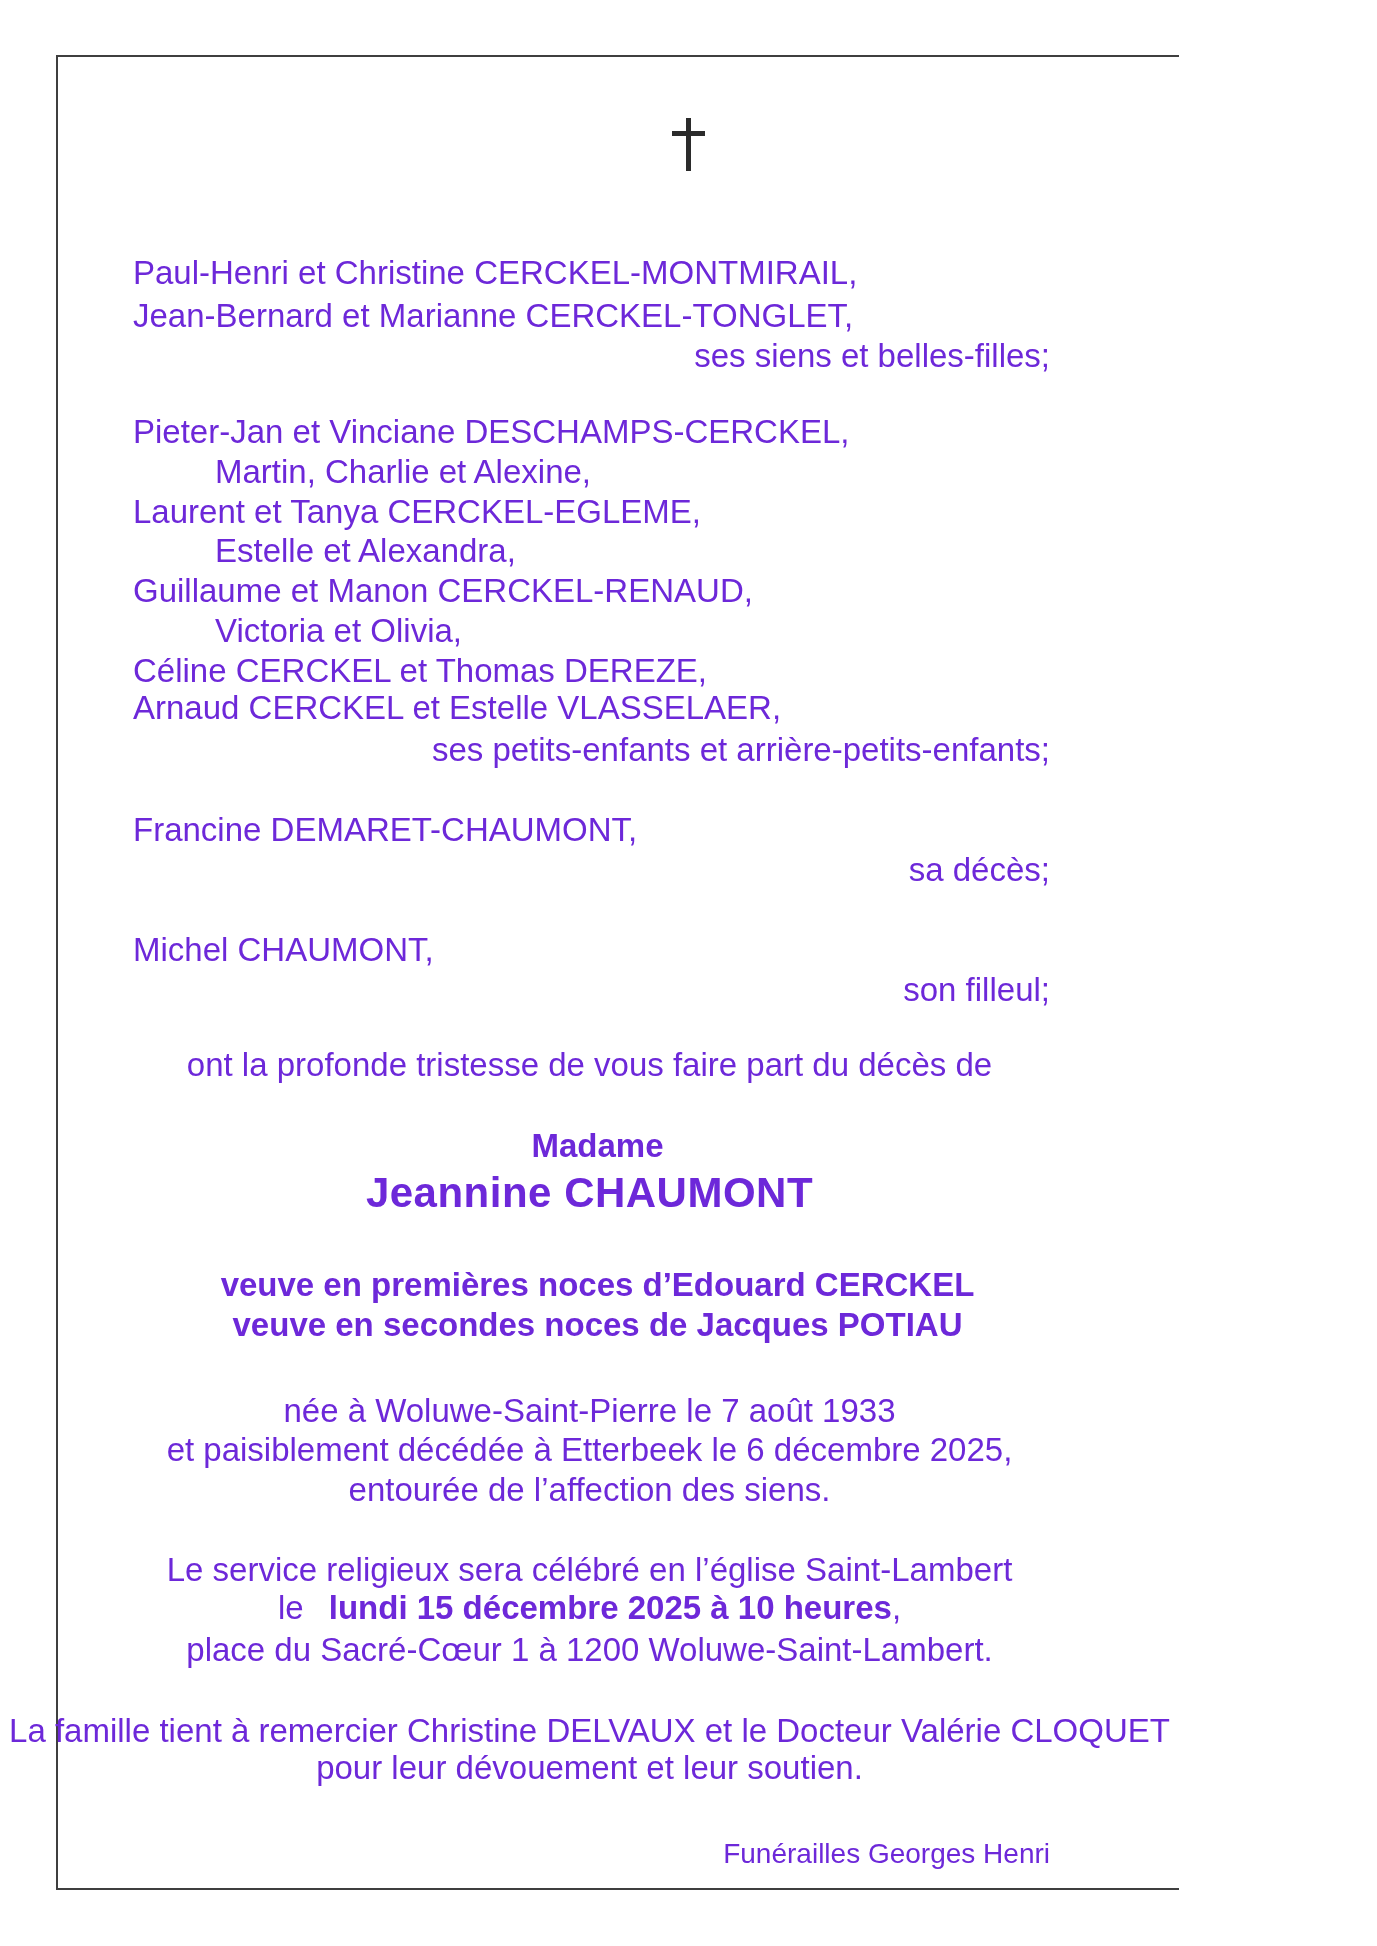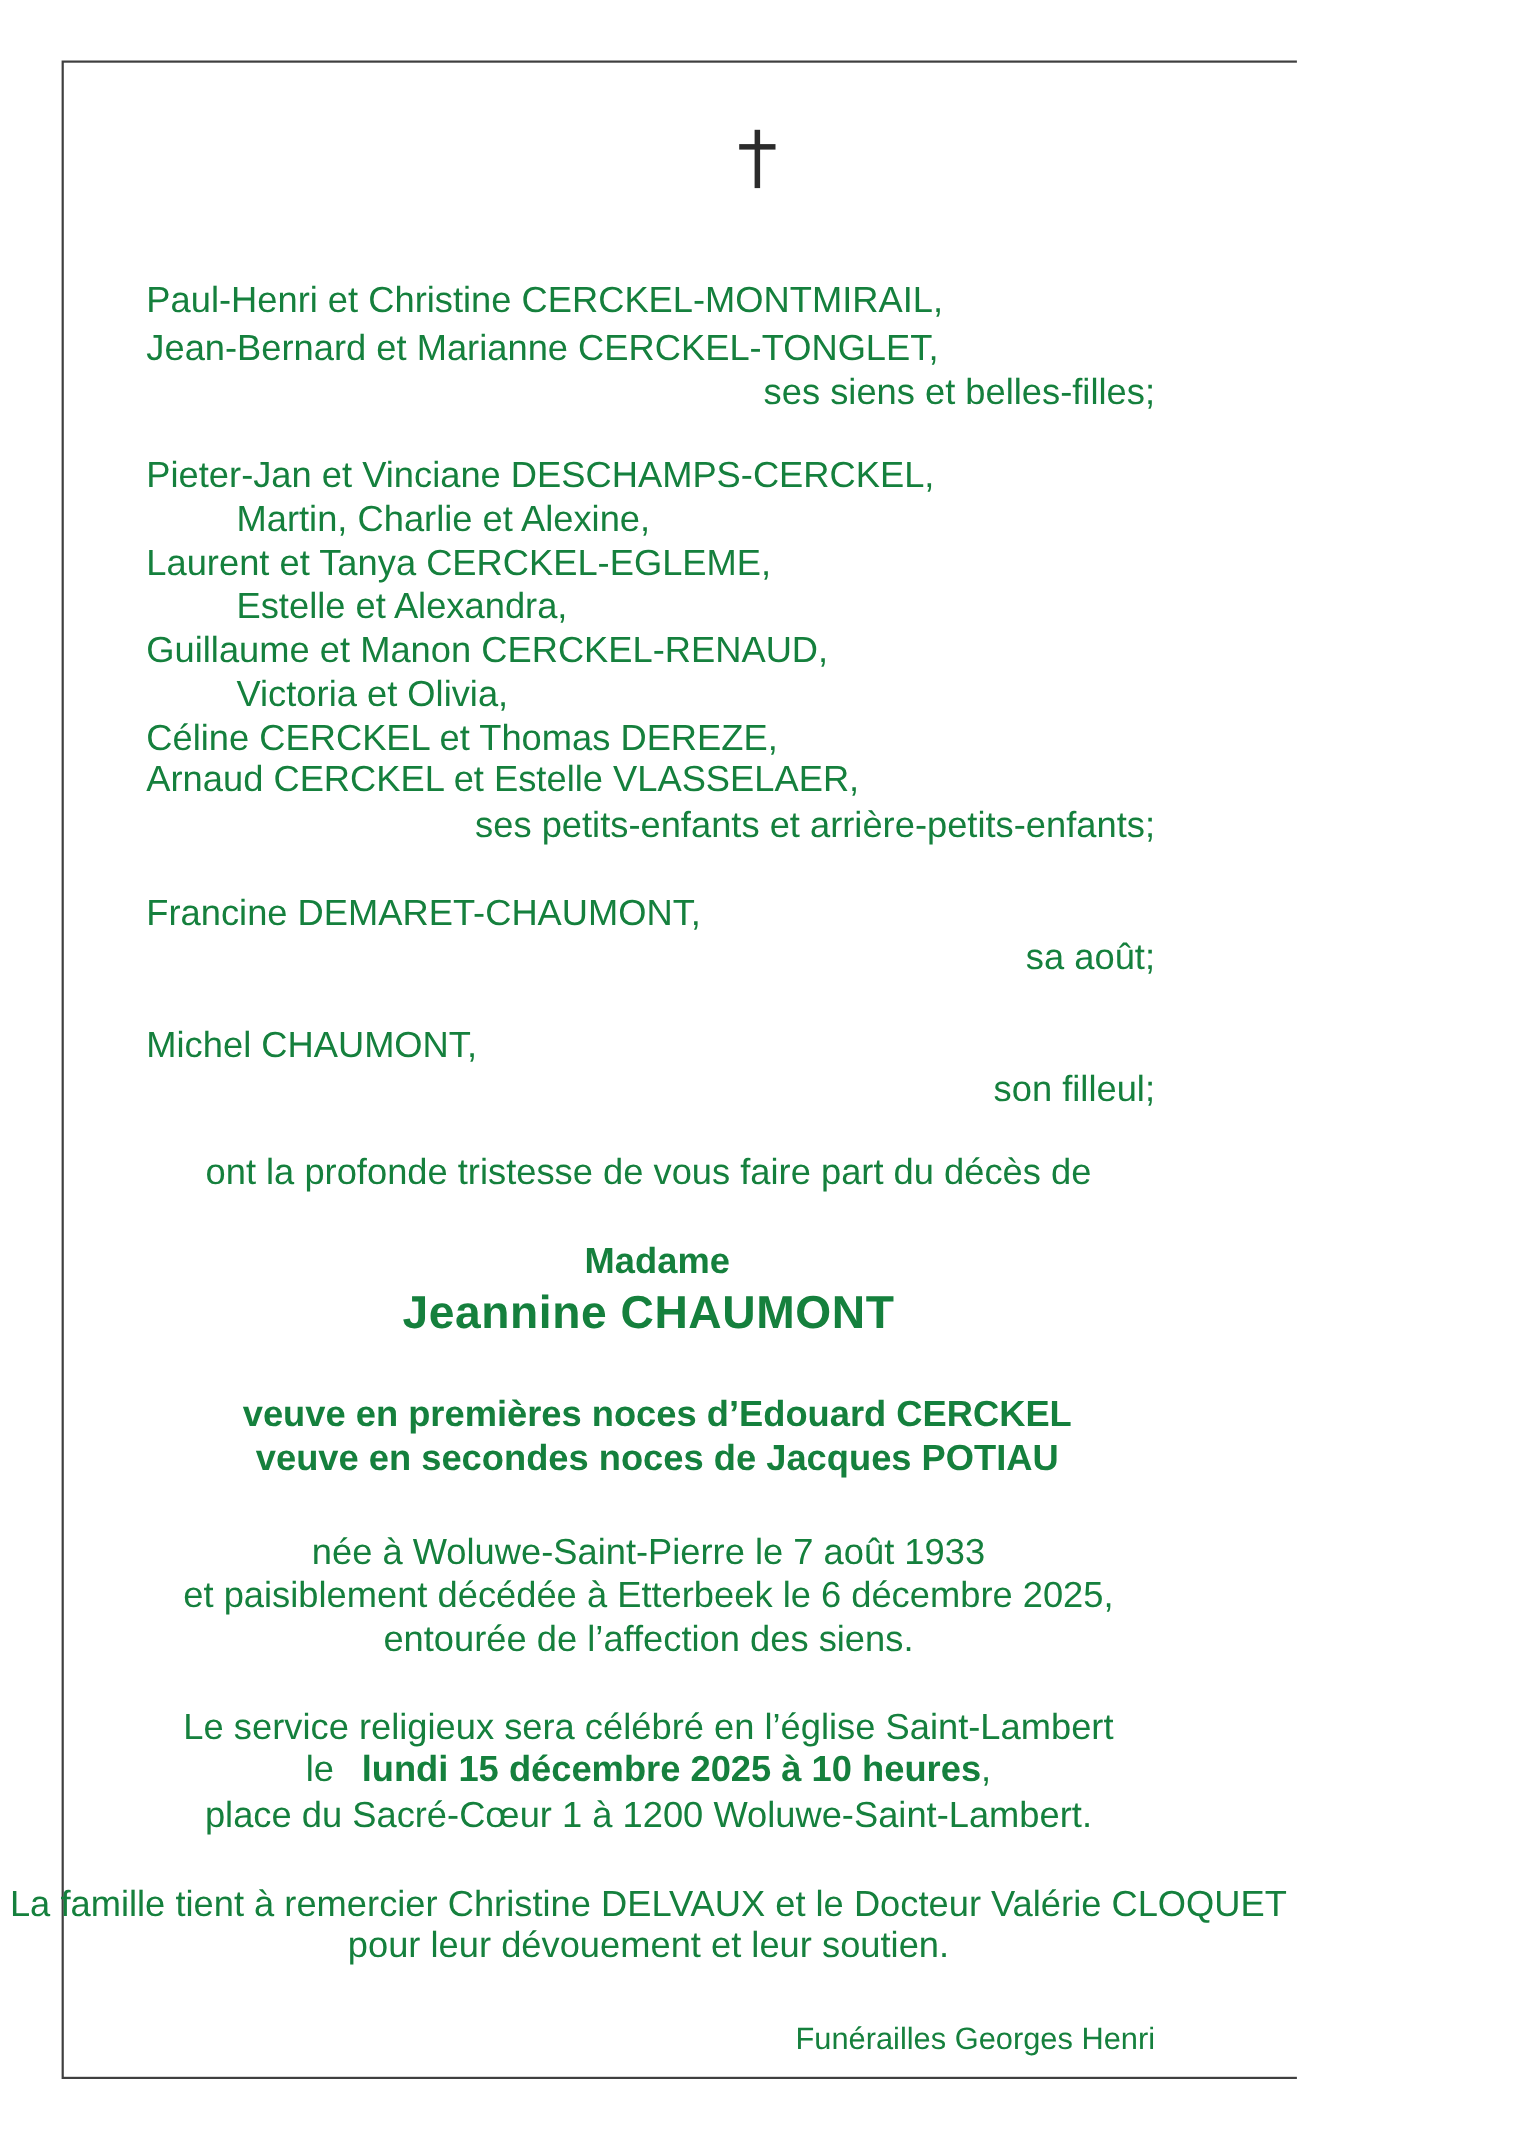--- a/index.html
+++ b/index.html
@@ -6,21 +6,21 @@
     margin: 0;
     padding: 0;
     background: #ffffff;
   }
   .sheet {
     position: relative;
     width: 1179px;
     height: 1946px;
     background: #ffffff;
     font-family: "Liberation Sans", sans-serif;
-    color: #15803d;
+    color: #6d28d9;
     overflow: hidden;
   }
   .page-border {
     position: absolute;
     left: 56px;
     top: 55px;
     width: 1266px;
     height: 1835px;
     border: 2px solid #3f3f3f;
     box-sizing: border-box;
@@ -90,21 +90,21 @@
   <div class="line indent" style="top:452px">Martin, Charlie et Alexine,</div>
   <div class="line left" style="top:492px">Laurent et Tanya CERCKEL-EGLEME,</div>
   <div class="line indent" style="top:531px">Estelle et Alexandra,</div>
   <div class="line left" style="top:571px">Guillaume et Manon CERCKEL-RENAUD,</div>
   <div class="line indent" style="top:611px">Victoria et Olivia,</div>
   <div class="line left" style="top:651px">Céline CERCKEL et Thomas DEREZE,</div>
   <div class="line left" style="top:688px">Arnaud CERCKEL et Estelle VLASSELAER,</div>
   <div class="line right" style="top:730px">ses petits-enfants et arrière-petits-enfants;</div>
 
   <div class="line left" style="top:810px">Francine DEMARET-CHAUMONT,</div>
-  <div class="line right" style="top:850px">sa août;</div>
+  <div class="line right" style="top:850px">sa décès;</div>
 
   <div class="line left" style="top:930px">Michel CHAUMONT,</div>
   <div class="line right" style="top:970px">son filleul;</div>
 
   <div class="line center" style="top:1045px">ont la profonde tristesse de vous faire part du décès de</div>
   <div class="line center bold" style="top:1126px">Madame</div>
   <div class="line center name-title" style="top:1163px">Jeannine CHAUMONT</div>
   <div class="line center bold" style="top:1265px">veuve en premières noces d’Edouard CERCKEL</div>
   <div class="line center bold" style="top:1305px">veuve en secondes noces de Jacques POTIAU</div>
 

